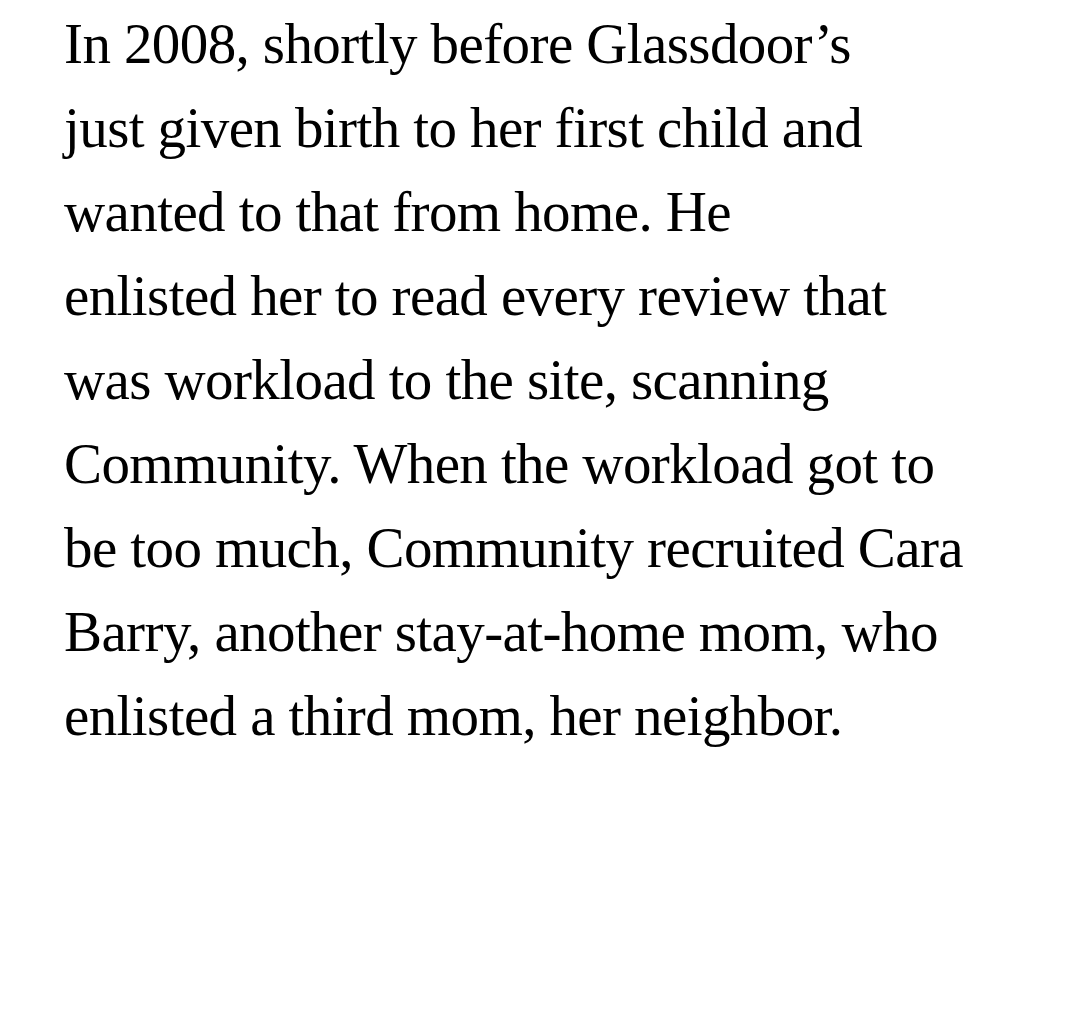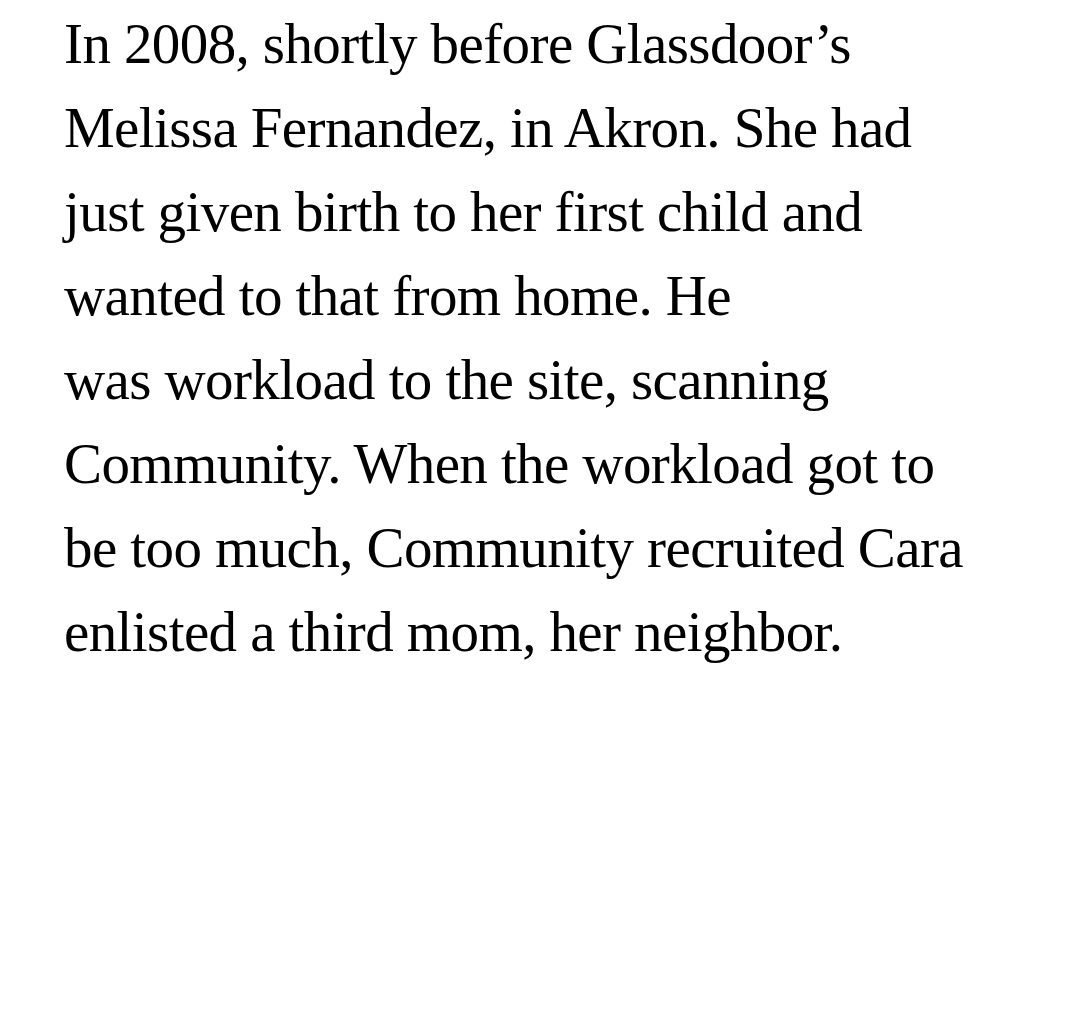--- a/index.html
+++ b/index.html
@@ -26,20 +26,21 @@
     letter-spacing: -0.6px;
     white-space: nowrap;
     color: #000000;
   }
 </style>
 </head>
 <body>
 
 <div class="article-body">
   <div class="text-line">In 2008, shortly before Glassdoor’s</div>
-  <div class="text-line">Melissa Fernandez, in Akron. She had</div>
   <div class="text-line">just given birth to her first child and</div>
   <div class="text-line">wanted to that from home. He</div>
+  <div class="text-line">enlisted her to read every review that</div>
   <div class="text-line">was workload to the site, scanning</div>
   <div class="text-line">Community. When the workload got to</div>
   <div class="text-line">be too much, Community recruited Cara</div>
+  <div class="text-line">Barry, another stay-at-home mom, who</div>
   <div class="text-line">enlisted a third mom, her neighbor.</div>
 </div>
 
 </body></html>

